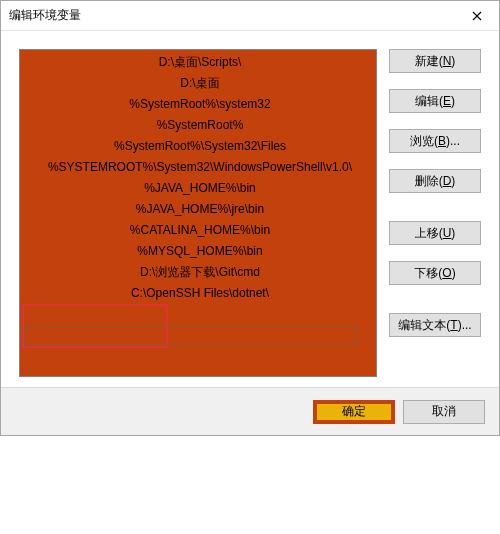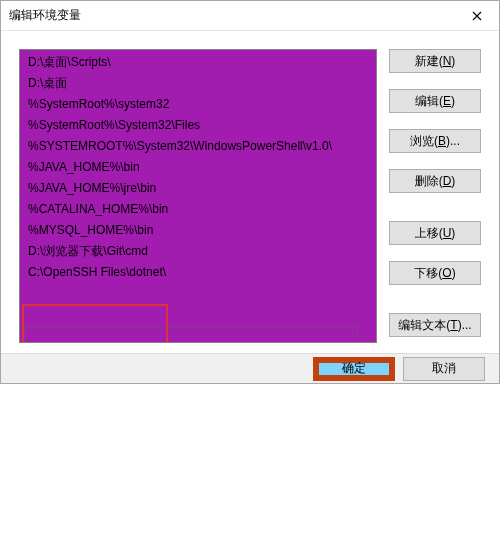--- a/index.html
+++ b/index.html
@@ -5,21 +5,21 @@
   * { box-sizing: border-box; margin: 0; padding: 0; }
   html, body { width: 500px; height: 534px; overflow: hidden; }
   body {
     font-family: "Microsoft YaHei", "Segoe UI", Tahoma, sans-serif;
     font-size: 12px;
     background: #fff;
     color: #000;
   }
   .window {
     width: 500px;
-    height: 384px;
+    height: 436px;
     border: 1px solid #a7a7a7;
     background: #fff;
     display: flex;
     flex-direction: column;
   }
   .titlebar {
     height: 30px;
     display: flex;
     align-items: center;
     padding: 0 0 0 8px;
@@ -42,23 +42,24 @@
   }
   .content {
     flex: 1;
     display: flex;
     padding: 18px 18px 10px 18px;
     gap: 12px;
   }
   .listbox {
     flex: 1;
     border: 1px solid #838383;
-    background: #a21caf;
+    background: #c2410c;
     overflow: hidden;
     position: relative;
+    text-align: center;
   }
   .list-inner {
     padding: 2px 0 2px 4px;
   }
   .list-item {
     height: 21px;
     line-height: 21px;
     padding: 0 4px;
     font-size: 12px;
     color: #000;
@@ -115,22 +116,22 @@
     justify-content: flex-end;
     padding: 0 14px;
     gap: 8px;
   }
   .footer .btn {
     width: 82px;
     height: 24px;
     margin-bottom: 0;
   }
   .footer .btn.primary {
-    border: 6px solid #c2410c;
-    background: #7dd3fc;
+    border: 4px solid #c2410c;
+    background: #eab308;
   }
 </style>
 </head>
 <body>
 
 <div class="window">
 
   <div class="titlebar">
     <div class="title">编辑环境变量</div>
     <div class="close">
@@ -140,20 +141,21 @@
     </div>
   </div>
 
   <div class="content">
 
     <div class="listbox">
       <div class="list-inner">
         <div class="list-item">D:\桌面\Scripts\</div>
         <div class="list-item">D:\桌面</div>
         <div class="list-item">%SystemRoot%\system32</div>
+        <div class="list-item">%SystemRoot%</div>
         <div class="list-item">%SystemRoot%\System32\Files</div>
         <div class="list-item">%SYSTEMROOT%\System32\WindowsPowerShell\v1.0\</div>
         <div class="list-item">%JAVA_HOME%\bin</div>
         <div class="list-item">%JAVA_HOME%\jre\bin</div>
         <div class="list-item">%CATALINA_HOME%\bin</div>
         <div class="list-item">%MYSQL_HOME%\bin</div>
         <div class="list-item">D:\浏览器下载\Git\cmd</div>
         <div class="list-item">C:\OpenSSH Files\dotnet\</div>
       </div>
       <div class="red-box" style="top:254px;height:44px;"></div>

